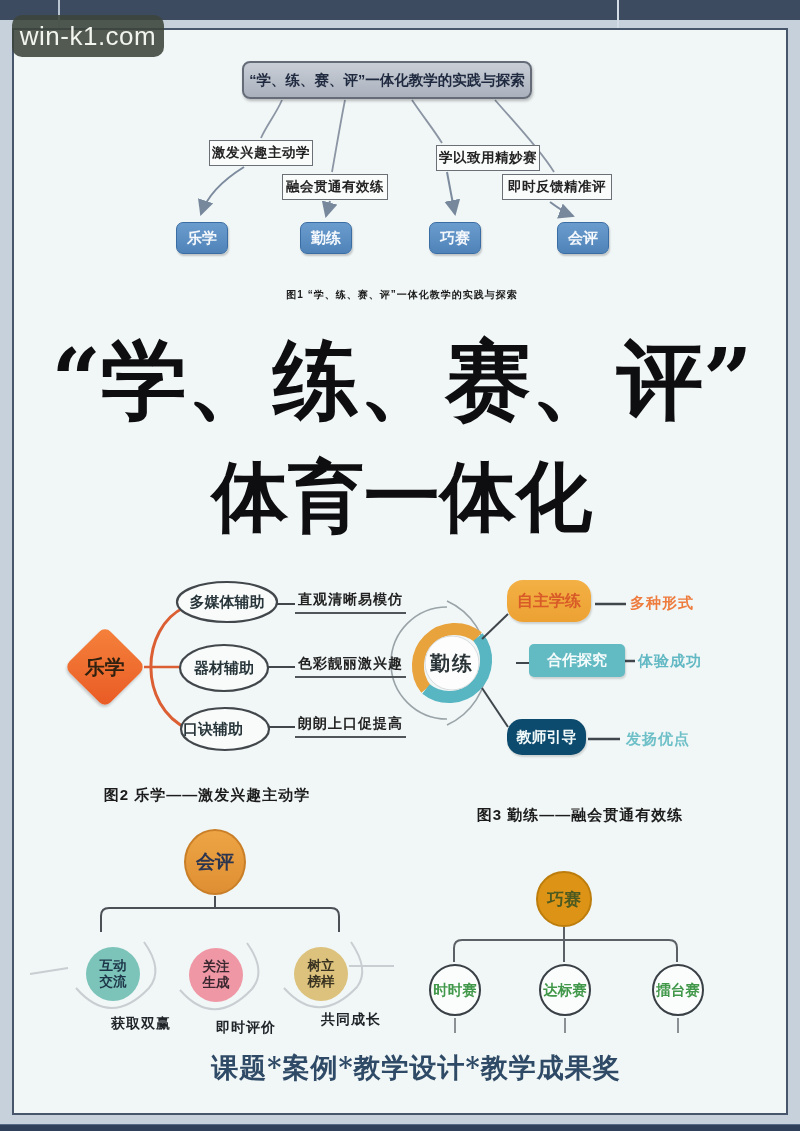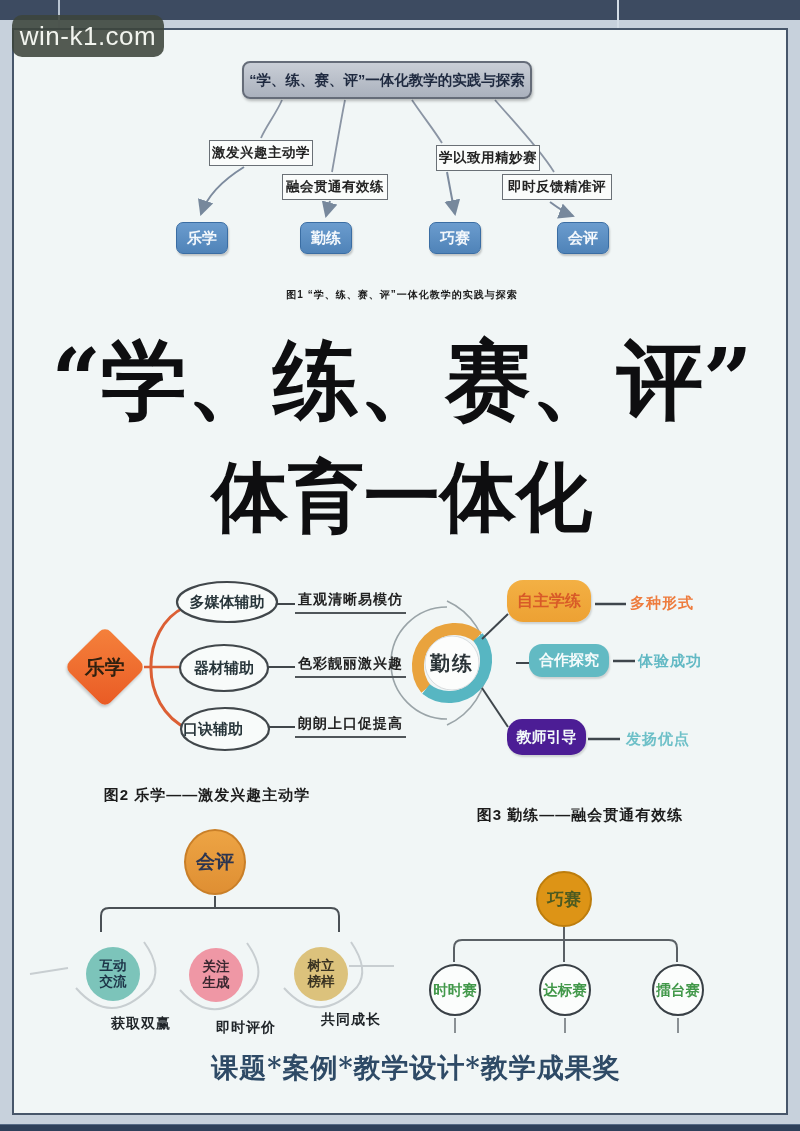--- a/index.html
+++ b/index.html
@@ -64,22 +64,22 @@
   .f2-n2{left:167px;top:690px;width:64px;font-size:15px;}
   .f2-note{position:absolute;z-index:2;font-weight:bold;font-size:14px;color:#222;
     border-bottom:2px solid #50565a;padding:0 3px 3px 3px;letter-spacing:1px;white-space:nowrap;}
   .f2-o0{left:281px;top:561px;}
   .f2-o1{left:281px;top:625px;}
   .f2-o2{left:281px;top:685px;}
   
   .f3-center{left:404px;top:620px;width:68px;text-align:center;font-weight:bold;font-size:20px;color:#2b3438;letter-spacing:2px;}
   .f3-box{display:flex;align-items:center;justify-content:center;font-weight:bold;box-shadow:1px 2px 2px rgba(0,0,0,.15);}
   .f3-b0{left:493px;top:550px;width:84px;height:42px;border-radius:16px;background:linear-gradient(#f3b044,#eda133);color:#d85a28;font-size:16px;}
-  .f3-b1{left:515px;top:614px;width:80px;height:33px;border-radius:13px;background:#62bac3;color:#f5fbfb;font-size:15px;}
-  .f3-b2{left:493px;top:689px;width:79px;height:36px;border-radius:15px;background:#4c1d95;color:#f3fafa;font-size:15px;}
+  .f3-b1{left:515px;top:614px;width:96px;height:33px;border-radius:5px;background:#62bac3;color:#f5fbfb;font-size:15px;}
+  .f3-b2{left:493px;top:689px;width:79px;height:36px;border-radius:15px;background:#0c4a6e;color:#f3fafa;font-size:15px;}
   .f3-note{position:absolute;z-index:2;font-weight:bold;font-size:15px;white-space:nowrap;letter-spacing:1px;}
   .f3-o0{left:616px;top:564px;color:#ee7c3e;}
   .f3-o1{left:624px;top:622px;color:#62b9c4;}
   .f3-o2{left:612px;top:700px;color:#6ec0c8;}
   
   .f4-ellipse{left:170px;top:799px;width:62px;height:66px;border-radius:50%;
     background:linear-gradient(#eda444,#df8f33);border:2px solid #c97f28;
     display:flex;align-items:center;justify-content:center;font-weight:bold;font-size:19px;color:#2c3550;}
   .f4-circle{width:54px;height:54px;border-radius:50%;display:flex;flex-direction:column;
     align-items:center;justify-content:center;font-weight:bold;font-size:13.5px;line-height:1.15;}

